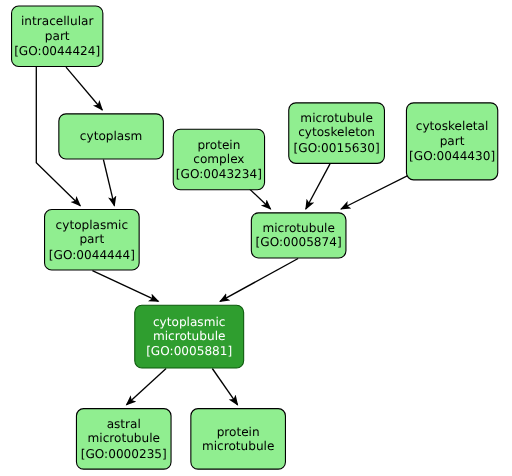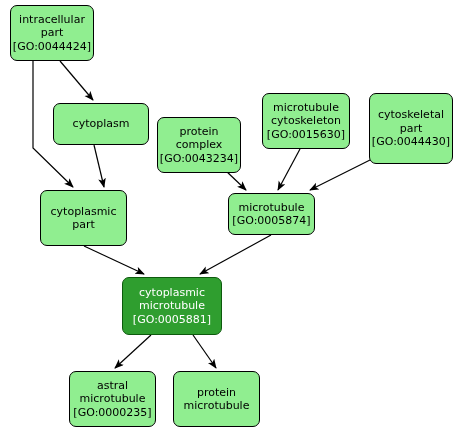--- a/index.html
+++ b/index.html
@@ -100,20 +100,21 @@
         <span class="node-id">[GO:0015630]</span>
       </div>
       <div class="go-node" style="left: 369px; top: 93px; width: 84px; height: 71px;">
         <span class="node-line">cytoskeletal</span>
         <span class="node-line">part</span>
         <span class="node-id">[GO:0044430]</span>
       </div>
       <div class="go-node" style="left: 40px; top: 190px; width: 87px; height: 56px;">
         <span class="node-line">cytoplasmic</span>
         <span class="node-line">part</span>
+        <span class="node-id">[GO:0044444]</span>
       </div>
       <div class="go-node" style="left: 228px; top: 193px; width: 87px; height: 42px;">
         <span class="node-line">microtubule</span>
         <span class="node-id">[GO:0005874]</span>
       </div>
       <div class="go-node focus" style="left: 122px; top: 277px; width: 100px; height: 58px;">
         <span class="node-line">cytoplasmic</span>
         <span class="node-line">microtubule</span>
         <span class="node-id">[GO:0005881]</span>
       </div>

